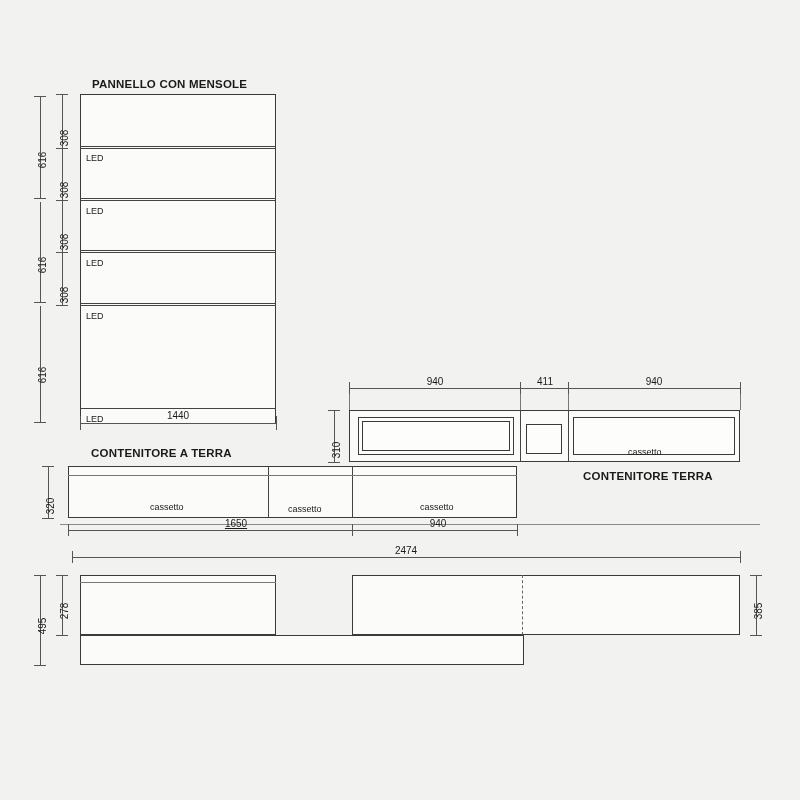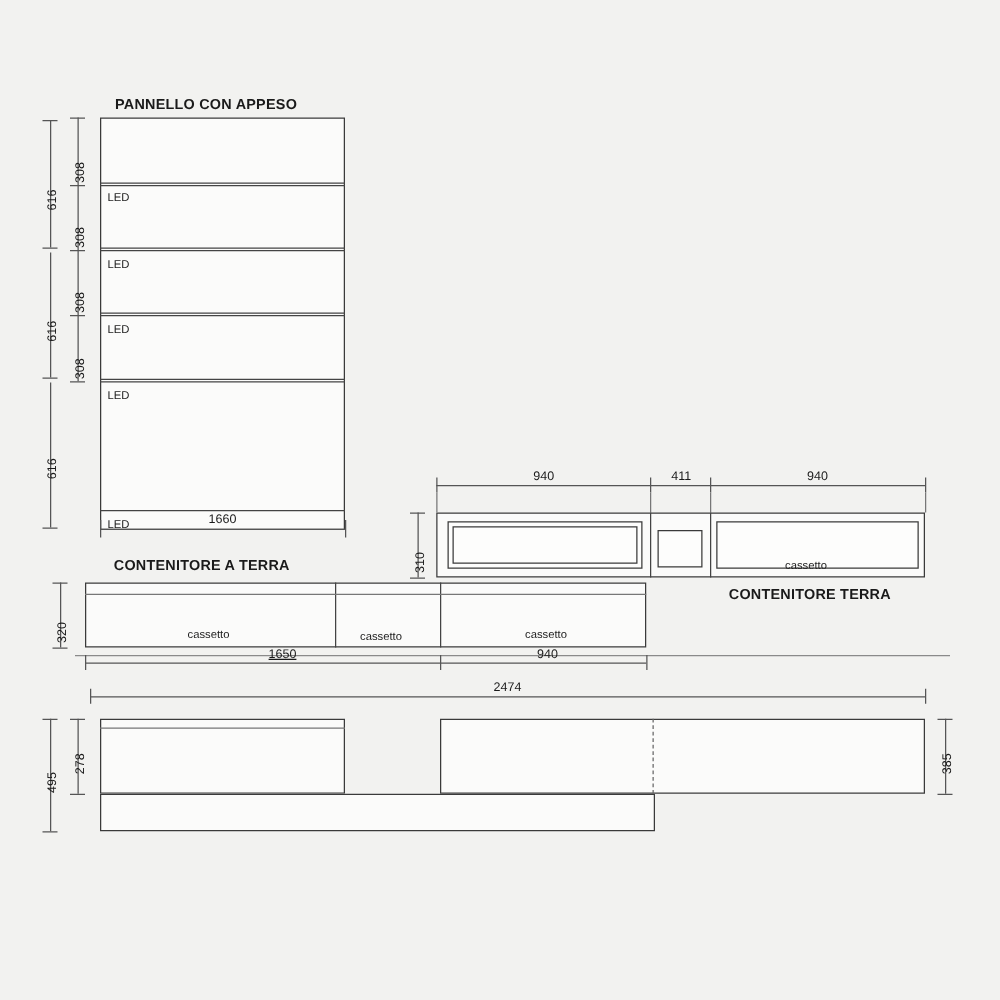--- a/index.html
+++ b/index.html
@@ -94,21 +94,21 @@
     height: 0;
     border-top: 1px solid #8a8a8a;
   }
 </style>
 </head>
 <body>
 
 <div id="page">
   <div class="canvas">
 
-    <div class="title" style="left:92px; top:78px;">PANNELLO CON APPESO</div>
+    <div class="title" style="left:92px; top:78px;">PANNELLO CON MENSOLE</div>
 
     <div class="box" style="left:80px; top:94px; width:196px; height:330px;"></div>
 
     <div class="hline" style="left:80px; top:146px; width:196px;"></div>
     <div class="hline" style="left:80px; top:148px; width:196px;"></div>
     <div class="hline" style="left:80px; top:198px; width:196px;"></div>
     <div class="hline" style="left:80px; top:200px; width:196px;"></div>
     <div class="hline" style="left:80px; top:250px; width:196px;"></div>
     <div class="hline" style="left:80px; top:252px; width:196px;"></div>
     <div class="hline" style="left:80px; top:303px; width:196px;"></div>
@@ -117,21 +117,21 @@
 
     <div class="innerlbl" style="left:86px; top:153px;">LED</div>
     <div class="innerlbl" style="left:86px; top:206px;">LED</div>
     <div class="innerlbl" style="left:86px; top:258px;">LED</div>
     <div class="innerlbl" style="left:86px; top:311px;">LED</div>
     <div class="innerlbl" style="left:86px; top:414px;">LED</div>
 
     <div class="dimline" style="left:80px; top:423px; width:196px;"></div>
     <div class="tick" style="left:80px; top:416px; height:14px;"></div>
     <div class="tick" style="left:276px; top:416px; height:14px;"></div>
-    <div class="lbl center" style="left:178px; top:411px;">1660</div>
+    <div class="lbl center" style="left:178px; top:411px;">1440</div>
 
     <div class="dimline vert" style="left:62px; top:94px; height:54px;"></div>
     <div class="dimline vert" style="left:62px; top:148px; height:52px;"></div>
     <div class="dimline vert" style="left:62px; top:200px; height:52px;"></div>
     <div class="dimline vert" style="left:62px; top:252px; height:53px;"></div>
     <div class="tickh" style="left:56px; top:94px; width:12px;"></div>
     <div class="tickh" style="left:56px; top:148px; width:12px;"></div>
     <div class="tickh" style="left:56px; top:200px; width:12px;"></div>
     <div class="tickh" style="left:56px; top:252px; width:12px;"></div>
     <div class="tickh" style="left:56px; top:305px; width:12px;"></div>
@@ -205,21 +205,21 @@
     <div class="tickh" style="left:42px; top:518px; width:12px;"></div>
     <div class="lbl rot" style="left:36px; top:486px; width:30px; text-align:center;">320</div>
 
     <div class="floor" style="left:60px; top:524px; width:700px;"></div>
 
     <div class="dimline" style="left:68px; top:530px; width:284px;"></div>
     <div class="dimline" style="left:352px; top:530px; width:165px;"></div>
     <div class="tick" style="left:68px; top:524px; height:12px;"></div>
     <div class="tick" style="left:352px; top:524px; height:12px;"></div>
     <div class="tick" style="left:517px; top:524px; height:12px;"></div>
-    <div class="lbl center" style="left:226px; top:519px;text-decoration:underline;">1650</div>
+    <div class="lbl center" style="left:236px; top:519px;text-decoration:underline;">1650</div>
     <div class="lbl center" style="left:438px; top:519px;">940</div>
 
     <div class="dimline" style="left:72px; top:557px; width:668px;"></div>
     <div class="tick" style="left:72px; top:551px; height:12px;"></div>
     <div class="tick" style="left:740px; top:551px; height:12px;"></div>
     <div class="lbl center" style="left:406px; top:546px;">2474</div>
 
     <div class="box" style="left:80px; top:575px; width:196px; height:60px;"></div>
     <div class="hline" style="left:80px; top:582px; width:196px; border-color:#777;"></div>
 

